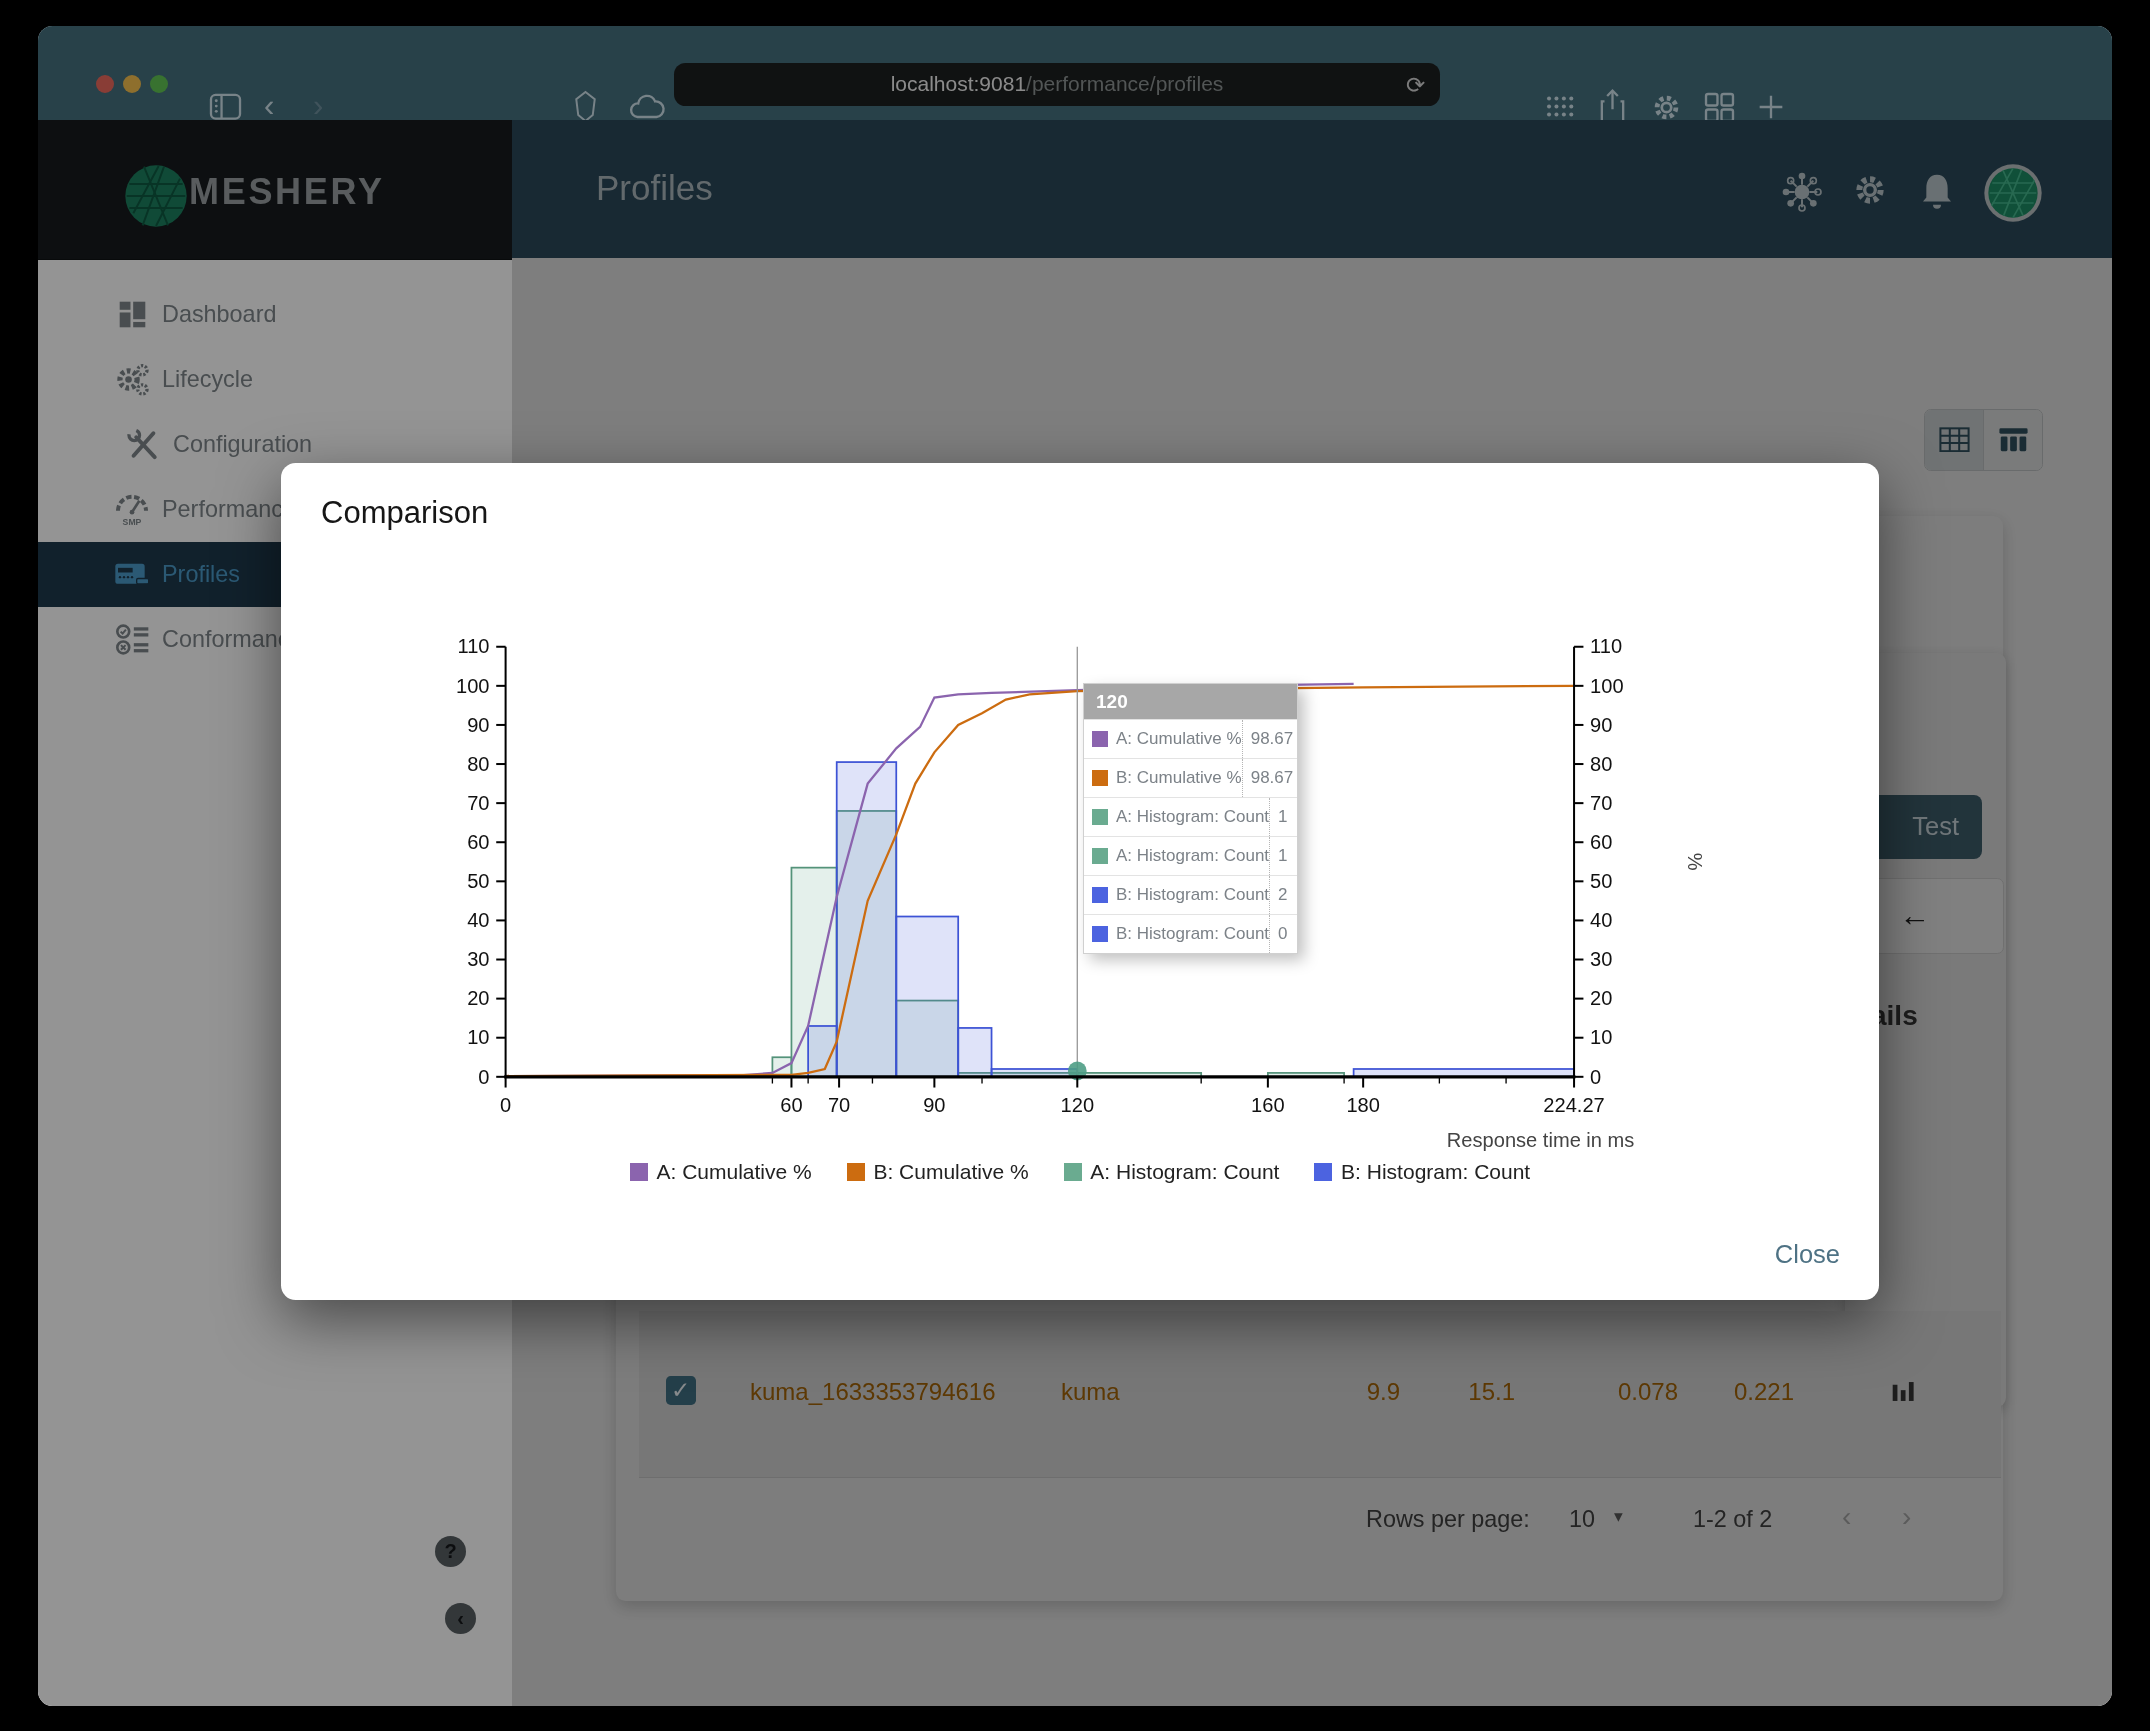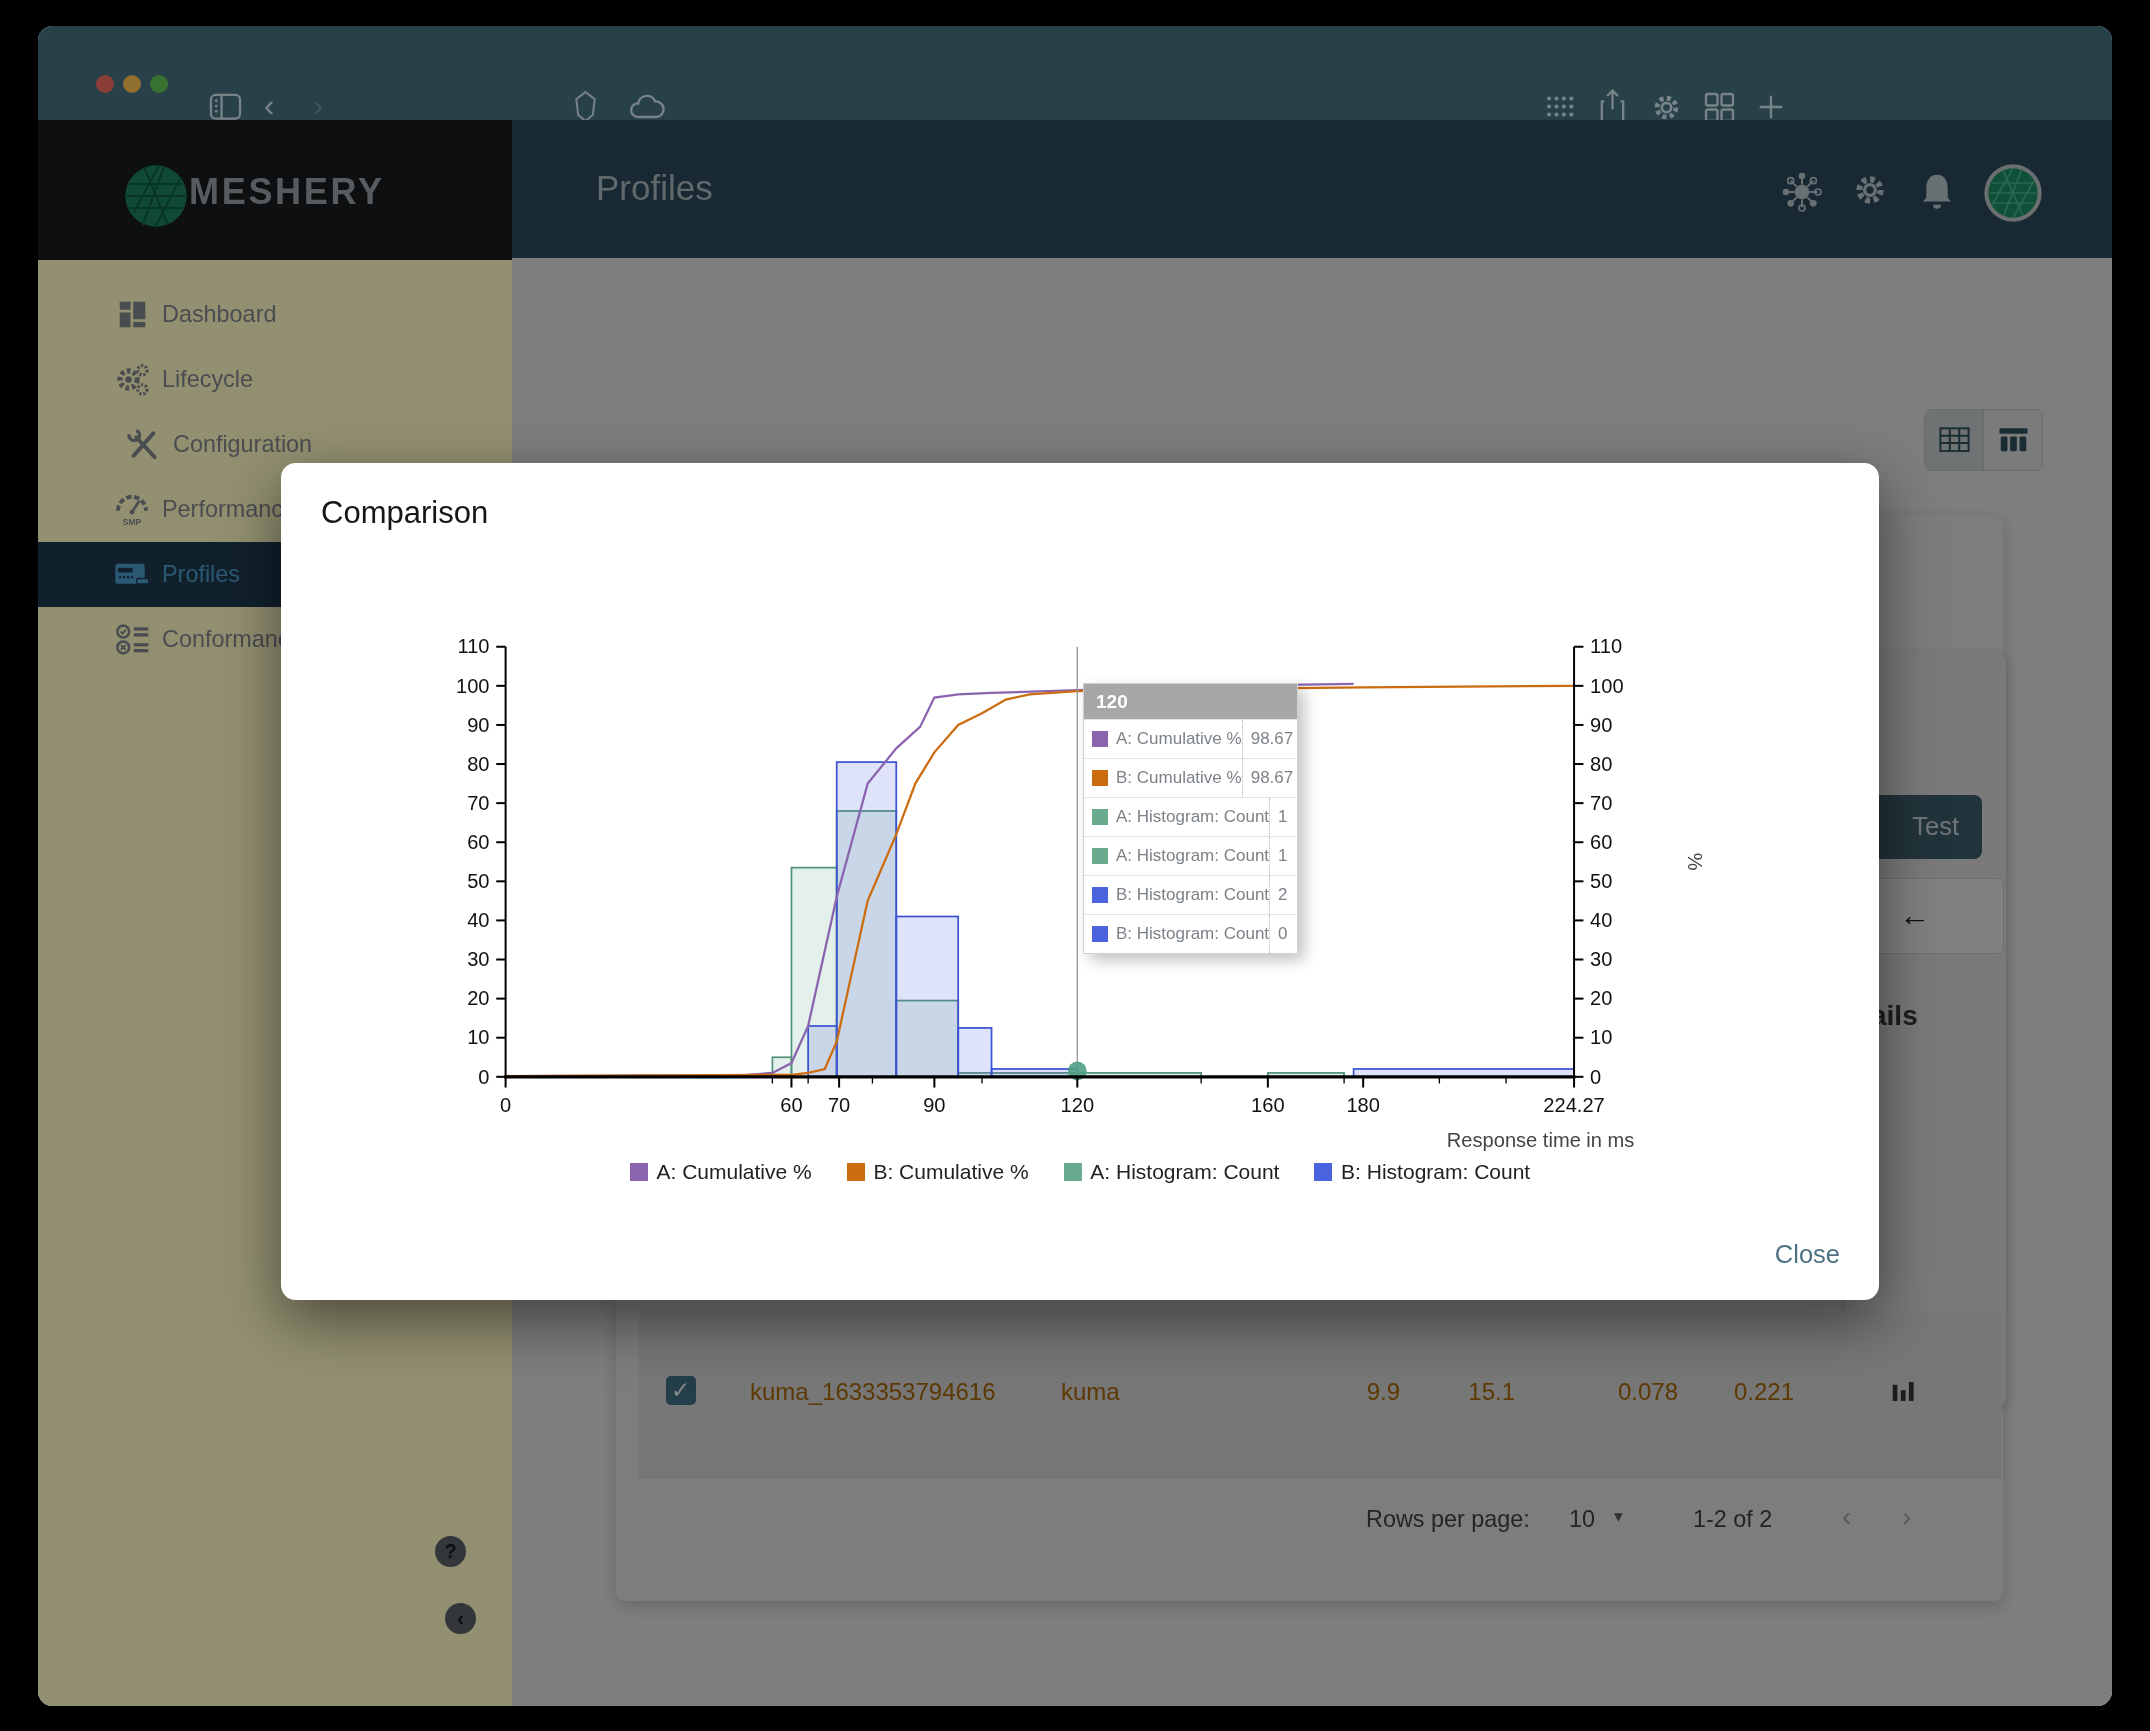--- a/index.html
+++ b/index.html
@@ -11,21 +11,21 @@
   
   #titlebar{position:absolute;left:0;top:0;width:100%;height:94px;background:#45707f;}
   .tl{position:absolute;top:49px;width:18px;height:18px;border-radius:50%;}
   .tbicon{color:#cfe2ea;}
   #urlbar{position:absolute;left:636px;top:37px;width:766px;height:43px;background:#1d1f1f;
     border-radius:11.4px;display:flex;align-items:center;justify-content:center;font-size:21px;}
   #urlbar .host{color:#efefef;} #urlbar .path{color:#8e9494;}
   #reload{position:absolute;right:14.7px;top:9.4px;color:#d5d5d5;font-size:23px;}
   .nav-ch{font-size:31px;color:#cfe2ea;}
   
-  #sidebar{position:absolute;left:0;top:94px;width:474px;height:1587px;background:#fef9c3;}
+  #sidebar{position:absolute;left:0;top:94px;width:474px;height:1587px;background:#ffffff;}
   #logoarea{position:absolute;left:0;top:0;width:474px;height:139px;background:#171b1e;
     border-bottom:0.7px solid #0e1214;}
   #brand{position:absolute;left:151px;top:51px;font-size:36px;font-weight:bold;color:#999fa2;
     letter-spacing:2.7px;}
   .sb-item{position:absolute;left:0;width:474px;height:65px;display:flex;align-items:center;
     color:#7e868a;font-size:23.4px;}
   .sb-item .ic{position:absolute;left:75px;width:38px;height:38px;display:flex;align-items:center;justify-content:center;}
   .sb-item .lbl{position:absolute;left:124px;white-space:nowrap;}
   .sb-item.active{background:#1e3a4c;color:#4b9ac9;}
   .roundbtn{position:absolute;width:31px;height:31px;border-radius:50%;background:#585f63;
@@ -98,20 +98,25 @@
           <circle cx="11" cy="29" r="2.2" fill="currentColor"></circle>
     </svg>
     <div class="abs nav-ch" style="left:226px;top:62px">‹</div>
     <div class="abs nav-ch" style="left:275px;top:62px;color:#6f909e">›</div>
     <svg class="abs tbicon" style="left:536px;top:64px" width="23" height="33" viewBox="0 0 34 50">
       <path d="M17 3 L31 14 L28 38 L17 47 L6 38 L3 14 Z" fill="none" stroke="currentColor" stroke-width="3"></path>
     </svg>
     <svg class="abs tbicon" style="left:590px;top:68px" width="38" height="27" viewBox="0 0 56 40">
       <path d="M14 34 a10 10 0 0 1 1-20 a13 13 0 0 1 25-3 a9.5 9.5 0 0 1 2 23 z" fill="none" stroke="currentColor" stroke-width="3.5"></path>
     </svg>
+    <div id="urlbar">
+      <span class="host">localhost:9081</span>
+          <span class="path">/performance/profiles</span>
+      <span id="reload">⟳</span>
+    </div>
     <svg class="abs tbicon" style="left:1507px;top:67px" width="31" height="27" viewBox="0 0 46 40">
       <g fill="currentColor">
             <circle cx="6" cy="8" r="3"></circle>
             <circle cx="17" cy="8" r="3"></circle>
             <circle cx="28" cy="8" r="3"></circle>
             <circle cx="39" cy="8" r="3"></circle>
       <circle cx="6" cy="20" r="3"></circle>
             <circle cx="17" cy="20" r="3"></circle>
             <circle cx="28" cy="20" r="3"></circle>
             <circle cx="39" cy="20" r="3"></circle>

